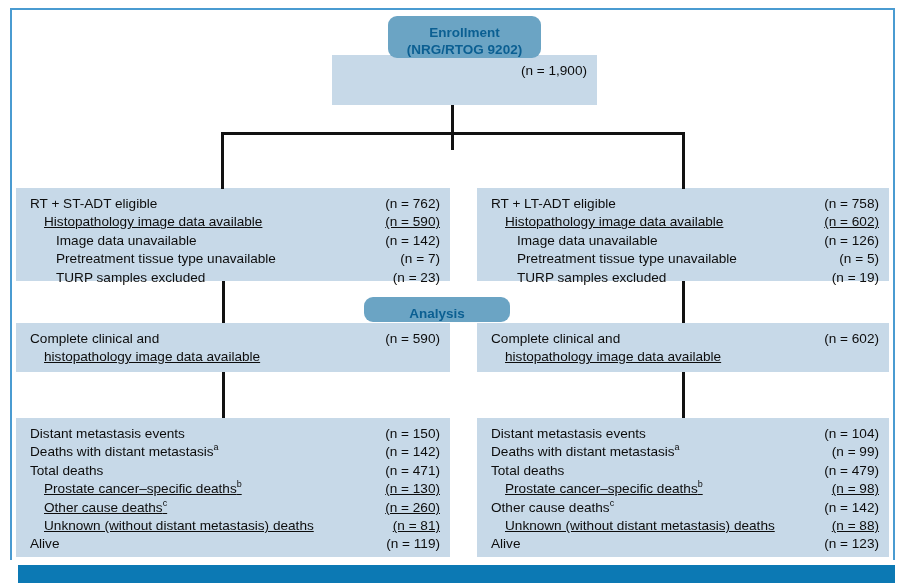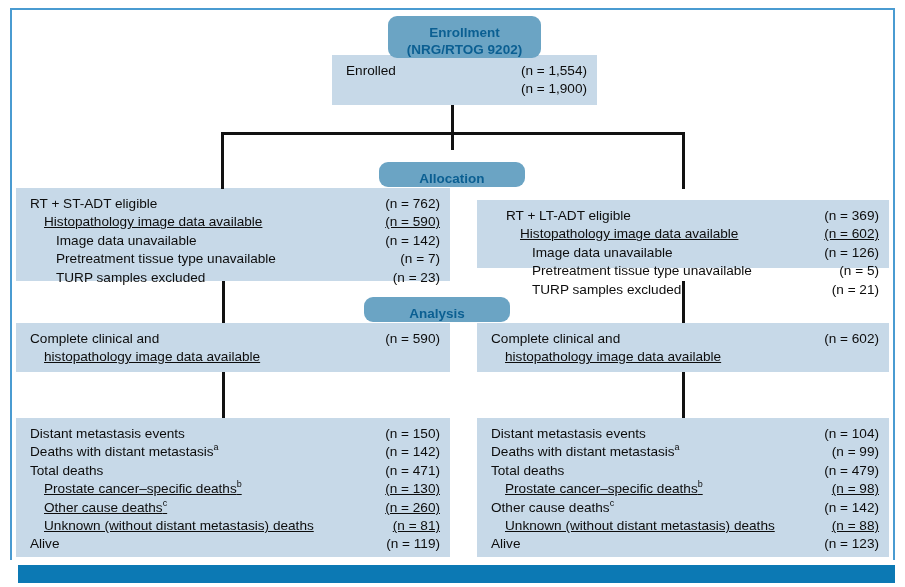--- a/index.html
+++ b/index.html
@@ -132,34 +132,26 @@
   <div class="vline" style="left:682px; top:372px; height:46px;"></div>
 
   <div class="pill" style="left:388px; top:16px; width:153px; height:42px;">
     <span>Enrollment</span>
     <span>(NRG/RTOG 9202)</span>
   </div>
 
   <div class="box" style="left:332px; top:55px; width:265px; height:50px;">
     <div class="rows">
       <div class="row">
-        <span class="lbl">Enrolled</span>
-        <span class="spacer"></span>
-        <span class="num">(n = 1,554)</span>
-      </div>
-      <div class="row">
         <span class="spacer"></span>
         <span class="num">(n = 1,900)</span>
       </div>
     </div>
   </div>
 
-  <div class="pill" style="left:379px; top:162px; width:146px; height:25px;">
-    <span>Allocation</span>
-  </div>
 
   <div class="box" style="left:16px; top:188px; width:434px; height:93px;">
     <div class="rows">
       <div class="row">
         <span class="lbl">RT + ST-ADT eligible</span>
         <span class="spacer"></span>
         <span class="num">(n = 762)</span>
       </div>
       <div class="row ind1">
         <span class="lbl">Histopathology image data available</span>
@@ -177,46 +169,46 @@
         <span class="num">(n = 7)</span>
       </div>
       <div class="row ind2">
         <span class="lbl">TURP samples excluded</span>
         <span class="spacer"></span>
         <span class="num">(n = 23)</span>
       </div>
     </div>
   </div>
 
-  <div class="box" style="left:477px; top:200px; width:412px; height:68px;padding-left:15px;">
+  <div class="box" style="left:477px; top:188px; width:412px; height:93px;">
     <div class="rows">
       <div class="row">
         <span class="lbl">RT + LT-ADT eligible</span>
         <span class="spacer"></span>
-        <span class="num">(n = 369)</span>
+        <span class="num">(n = 758)</span>
       </div>
       <div class="row ind1">
         <span class="lbl">Histopathology image data available</span>
         <span class="spacer"></span>
         <span class="num">(n = 602)</span>
       </div>
       <div class="row ind2">
         <span class="lbl">Image data unavailable</span>
         <span class="spacer"></span>
         <span class="num">(n = 126)</span>
       </div>
       <div class="row ind2">
         <span class="lbl">Pretreatment tissue type unavailable</span>
         <span class="spacer"></span>
         <span class="num">(n = 5)</span>
       </div>
       <div class="row ind2">
         <span class="lbl">TURP samples excluded</span>
         <span class="spacer"></span>
-        <span class="num">(n = 21)</span>
+        <span class="num">(n = 19)</span>
       </div>
     </div>
   </div>
 
   <div class="pill" style="left:364px; top:297px; width:146px; height:25px;">
     <span>Analysis</span>
   </div>
 
   <div class="box" style="left:16px; top:323px; width:434px; height:49px;">
     <div class="rows">

